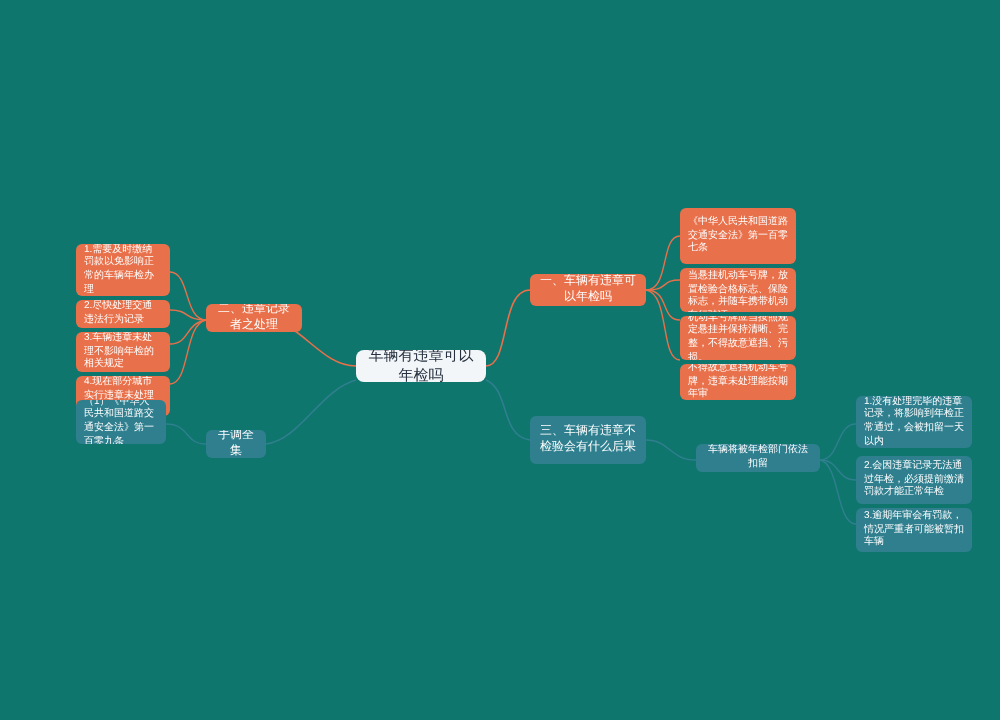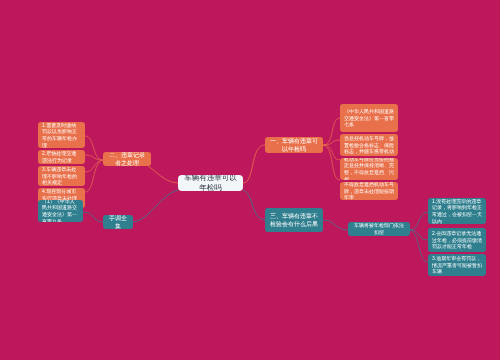--- a/index.html
+++ b/index.html
@@ -6,21 +6,21 @@
   html, body {
     margin: 0; padding: 0;
     width: 500px; height: 360px;
     background: #2b2f3e;
     font-family: "Liberation Sans", sans-serif;
     overflow: hidden;
   }
   #canvas {
     position: relative;
     width: 500px; height: 360px;
-    background: #be185d;
+    background: #0f766e;
   }
   svg.links {
     position: absolute; left: 0; top: 0;
     width: 500px; height: 360px;
     pointer-events: none;
   }
   .node {
     position: absolute;
     border-radius: 3px;
     color: #ffffff;

